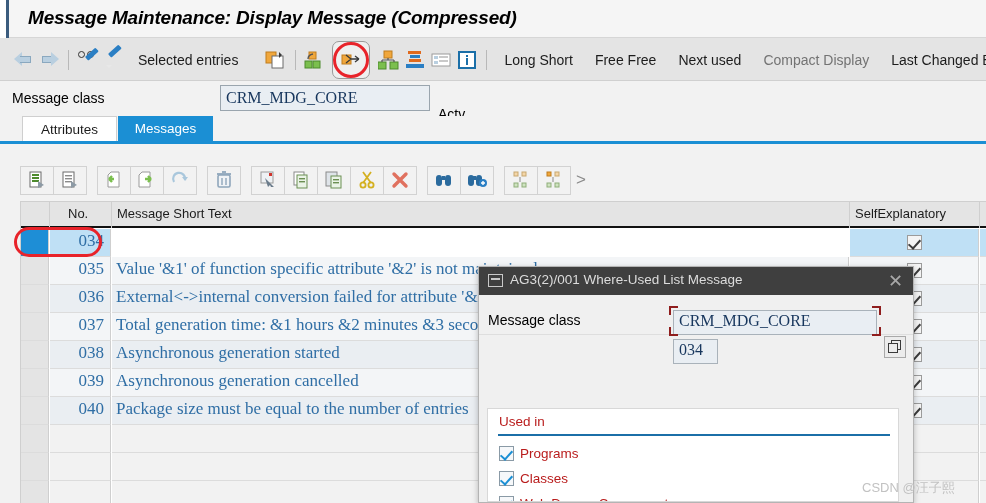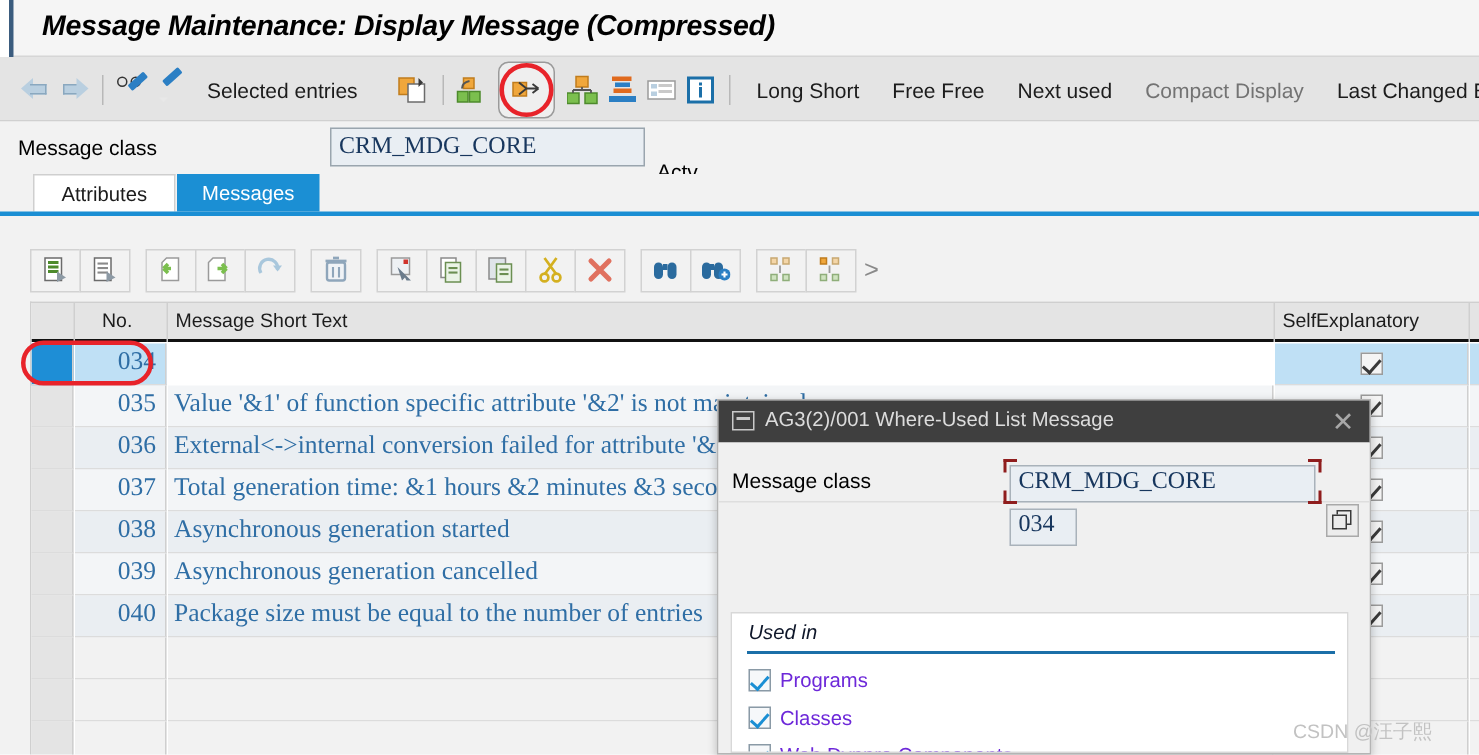--- a/index.html
+++ b/index.html
@@ -250,30 +250,30 @@
   #f4help .s1 { position: absolute; left: 6px; top: 3px; width: 10px; height: 10px; border: 1.6px solid #3a3a3a; background: #ececec; }
   #f4help .s2 { position: absolute; left: 3px; top: 6px; width: 10px; height: 10px; border: 1.6px solid #3a3a3a; background: #ececec; }
 
   #usedin {
     position: absolute; left: 8px; top: 113px;
     width: 412px; height: 94px;
     background: #ffffff;
     border: 1px solid #d8d8d8;
     overflow: hidden;
   }
-  #usedin .uhdr { position: absolute; left: 11px; top: 5px; font-size: 13.5px; color: #0f172a; font-style: italic; }
+  #usedin .uhdr { position: absolute; left: 11px; top: 5px; font-size: 13.5px; color: #b91c1c; }
   #usedin .uline { position: absolute; left: 10px; top: 25px; width: 392px; height: 2px; background: #1b6fa8; }
   .uitem { position: absolute; left: 11px; height: 24px; display: flex; align-items: center; }
   .ucb { width: 15px; height: 15px; border: 1px solid #8a9aa6; background: #f6f8fa; position: relative; margin-right: 6px; flex: none; }
   .ucb::after {
     content: ""; position: absolute; left: 3px; top: 1px;
     width: 5px; height: 10px; border: solid #1b8fd4; border-width: 0 2.4px 2.4px 0;
     transform: rotate(42deg);
   }
-  .ulbl { font-size: 13.5px; color: #6d28d9; white-space: nowrap; }
+  .ulbl { font-size: 13.5px; color: #b91c1c; white-space: nowrap; }
 
   
   #watermark {
     position: absolute; left: 862px; top: 479px;
     font-size: 13px; color: #c2c2c2; white-space: nowrap; z-index: 70;
   }
 </style>
 </head>
 <body>
 

